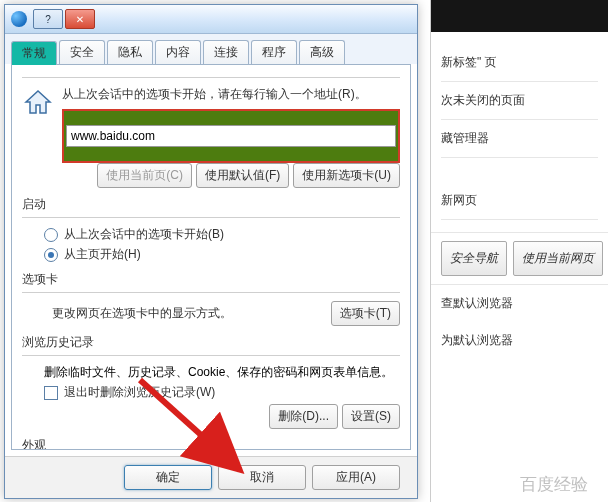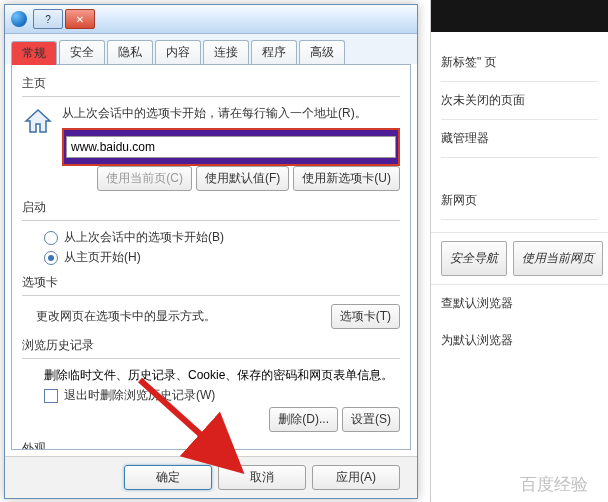--- a/index.html
+++ b/index.html
@@ -140,21 +140,21 @@
   .tab {
     padding: 3px 10px;
     border: 1px solid #9fb3c9;
     border-bottom: none;
     background: linear-gradient(#fdfdfd,#eef2f6);
     border-radius: 3px 3px 0 0;
     font-size: 12px;
     color: #333;
   }
   .tab.active {
-    background: #ef4444;
+    background: #14b8a6;
     position: relative;
     top: 1px;
   }
   .tabbody {
     border: 1px solid #9fb3c9;
     margin: 0 6px 6px 6px;
     flex: 1;
     padding: 10px 10px 0 10px;
     background: #fff;
     overflow: hidden;
@@ -177,22 +177,22 @@
   }
   .home-icon {
     width: 32px; height: 32px;
     flex: 0 0 32px;
   }
   .home-icon svg { width: 100%; height: 100%; }
   .home-right { flex: 1; }
   .home-text { margin-bottom: 6px; color: #333; }
   .url-box {
     border: 2px solid #d23a2a;
-    padding: 6px 2px;
-    background: #4c1d95;
+    padding: 14px 2px;
+    background: #4d7c0f;
   }
   .url-input {
     width: 100%;
     border: 1px solid #999;
     padding: 3px 4px;
     font-family: Tahoma, sans-serif;
     font-size: 12px;
     box-sizing: border-box;
   }
   .btn-row {
@@ -227,21 +227,21 @@
   .radio.sel:after {
     content: ""; width: 6px; height: 6px; background: #3b76b5; border-radius: 50%;
   }
   .check {
     width: 12px; height: 12px; border: 1px solid #5b7fa6; background: #fff;
   }
   .row-split {
     display: flex;
     align-items: center;
     gap: 12px;
-    margin-left: 14px;
+    margin-left: 30px;
   }
   .row-split .text { flex: 1; color: #333; }
   .dlg-buttons {
     display: flex;
     gap: 6px;
     justify-content: flex-end;
     padding: 8px 17px;
     border-top: 1px solid #d0d0d0;
     background: #f2f2f2;
   }
@@ -298,21 +298,20 @@
       <div class="tab">隐私</div>
       <div class="tab">内容</div>
       <div class="tab">连接</div>
       <div class="tab">程序</div>
       <div class="tab">高级</div>
     </div>
 
     <div class="tabbody">
 
       <div class="group">
-        <div class="group-label">主页</div>
         <div class="group-rule"></div>
         <div class="homerow">
           <div class="home-icon">
             <svg viewBox="0 0 32 32">
                 <path d="M4 16 L16 5 L28 16 L24 16 L24 27 L18 27 L18 19 L14 19 L14 27 L8 27 L8 16 Z" fill="#e8f1fb" stroke="#3d6fa3" stroke-width="1.5"></path>
               </svg>
           </div>
           <div class="home-right">
             <div class="home-text">从上次会话中的选项卡开始，请在每行输入一个地址(R)。</div>
             <div class="url-box">

